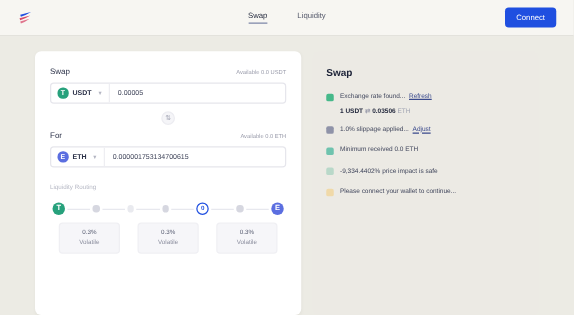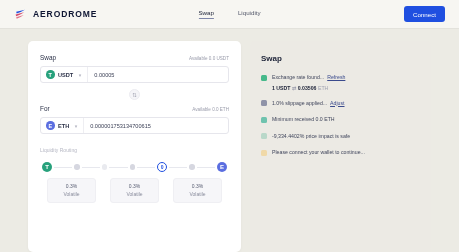--- a/index.html
+++ b/index.html
@@ -171,21 +171,20 @@
 </head>
 <body>
 
 <div class="header">
   <div class="brand">
     <svg class="brand-mark" viewBox="0 0 24 24">
       <path d="M4 7 Q13 5 20 3 Q12 8 5 10 Z" fill="#1f4fe0"></path>
       <path d="M3 12 Q12 10 19 8 Q11 13 4 15 Z" fill="#d64b6a"></path>
       <path d="M4 17 Q12 15 18 13 Q11 18 5 20 Z" fill="#e0748c"></path>
     </svg>
-    <span class="brand-text">AERODROME</span>
   </div>
 
   <div class="nav">
     <div class="nav-item active">Swap</div>
     <div class="nav-item">Liquidity</div>
   </div>
 
   <button class="connect-btn">Connect</button>
 </div>
 

